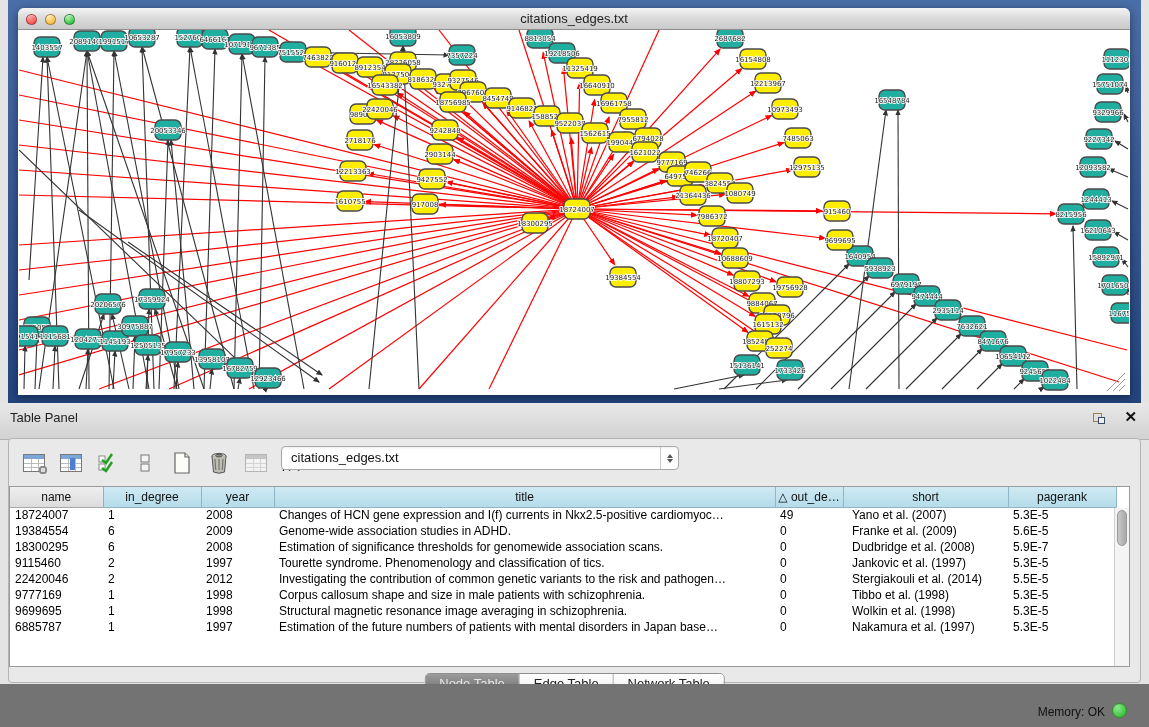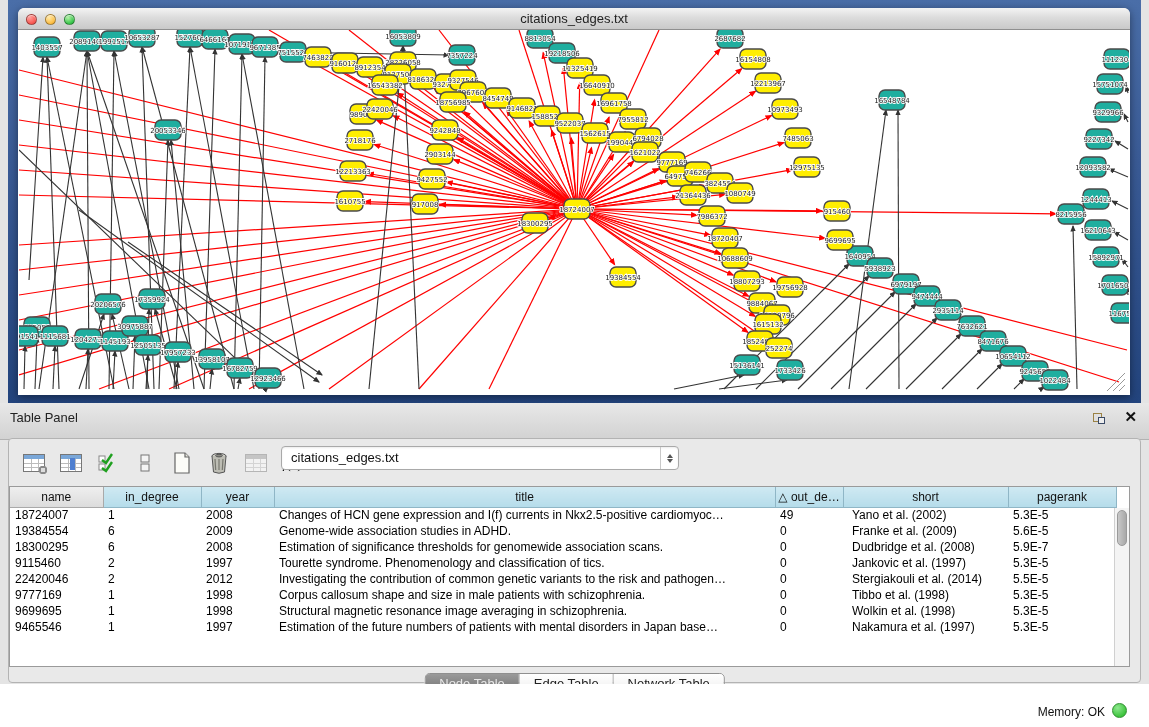--- a/index.html
+++ b/index.html
@@ -102,21 +102,21 @@
             background:linear-gradient(90deg,#c8c8c8,#a8a8a8); border:1px solid #9a9a9a; }
   
   .segbar { position:absolute; left:50%; transform:translateX(-50%); top:673px; display:flex;
             border:1px solid #8f8f8f; border-radius:5px; overflow:hidden;
             box-shadow:0 1px 1px rgba(255,255,255,.8); }
   .seg { height:20px; line-height:20px; padding:0 14px; font-size:13px; color:#222;
          background:linear-gradient(180deg,#ffffff,#ececec); border-right:1px solid #a8a8a8; cursor:pointer; }
   .seg:last-child { border-right:none; }
   .seg.active { background:linear-gradient(180deg,#9a9a9a,#6f6f6f); color:#e8e8e8; }
   
-  .statusbar { position:absolute; left:0; top:684px; width:1149px; height:43px; background:#ffffff; }
+  .statusbar { position:absolute; left:0; top:684px; width:1149px; height:43px; background:#737373; }
   .memlabel { position:absolute; right:44px; top:21px; font-size:12px; color:#111; }
   .memdot { position:absolute; right:22px; top:19px; width:15px; height:15px; border-radius:50%;
             background:radial-gradient(circle at 35% 30%, #8fe88f, #3ec43e 70%);
             border:1px solid #2f8f2f; }
   
   .icon-table { width:22px; height:18px; border:1px solid #777; background:#fff; position:relative; }
   .icon-table .hd { position:absolute; left:0; top:0; right:0; height:4px; background:#7aa7d8; }
   .icon-table .l1,.icon-table .l2 { position:absolute; left:0; right:0; height:1px; background:#bbb; }
   .icon-table .l1{ top:8px; } .icon-table .l2{ top:12px; }
   .icon-table .v1,.icon-table .v2 { position:absolute; top:4px; bottom:0; width:1px; background:#bbb; }
@@ -851,21 +851,21 @@
             <th>pagerank</th>
           </tr>
         </thead>
       <tbody>
           <tr>
             <td>18724007</td>
             <td>1</td>
             <td>2008</td>
             <td>Changes of HCN gene expression and I(f) currents in Nkx2.5-positive cardiomyoc…</td>
             <td>49</td>
-            <td class="c-short">Yano et al. (2002)</td>
+            <td class="c-short">Yano et al. (2007)</td>
             <td>5.3E-5</td>
           </tr>
           <tr>
             <td>19384554</td>
             <td>6</td>
             <td>2009</td>
             <td>Genome-wide association studies in ADHD.</td>
             <td>0</td>
             <td class="c-short">Franke et al. (2009)</td>
             <td>5.6E-5</td>
@@ -909,21 +909,21 @@
           <tr>
             <td>9699695</td>
             <td>1</td>
             <td>1998</td>
             <td>Structural magnetic resonance image averaging in schizophrenia.</td>
             <td>0</td>
             <td class="c-short">Wolkin et al. (1998)</td>
             <td>5.3E-5</td>
           </tr>
           <tr>
-            <td>9465546</td>
+            <td>6885787</td>
             <td>1</td>
             <td>1997</td>
             <td>Estimation of the future numbers of patients with mental disorders in Japan base…</td>
             <td>0</td>
             <td class="c-short">Nakamura et al. (1997)</td>
             <td>5.3E-5</td>
           </tr>
         </tbody>
     </table>
     <div class="vscroll">

